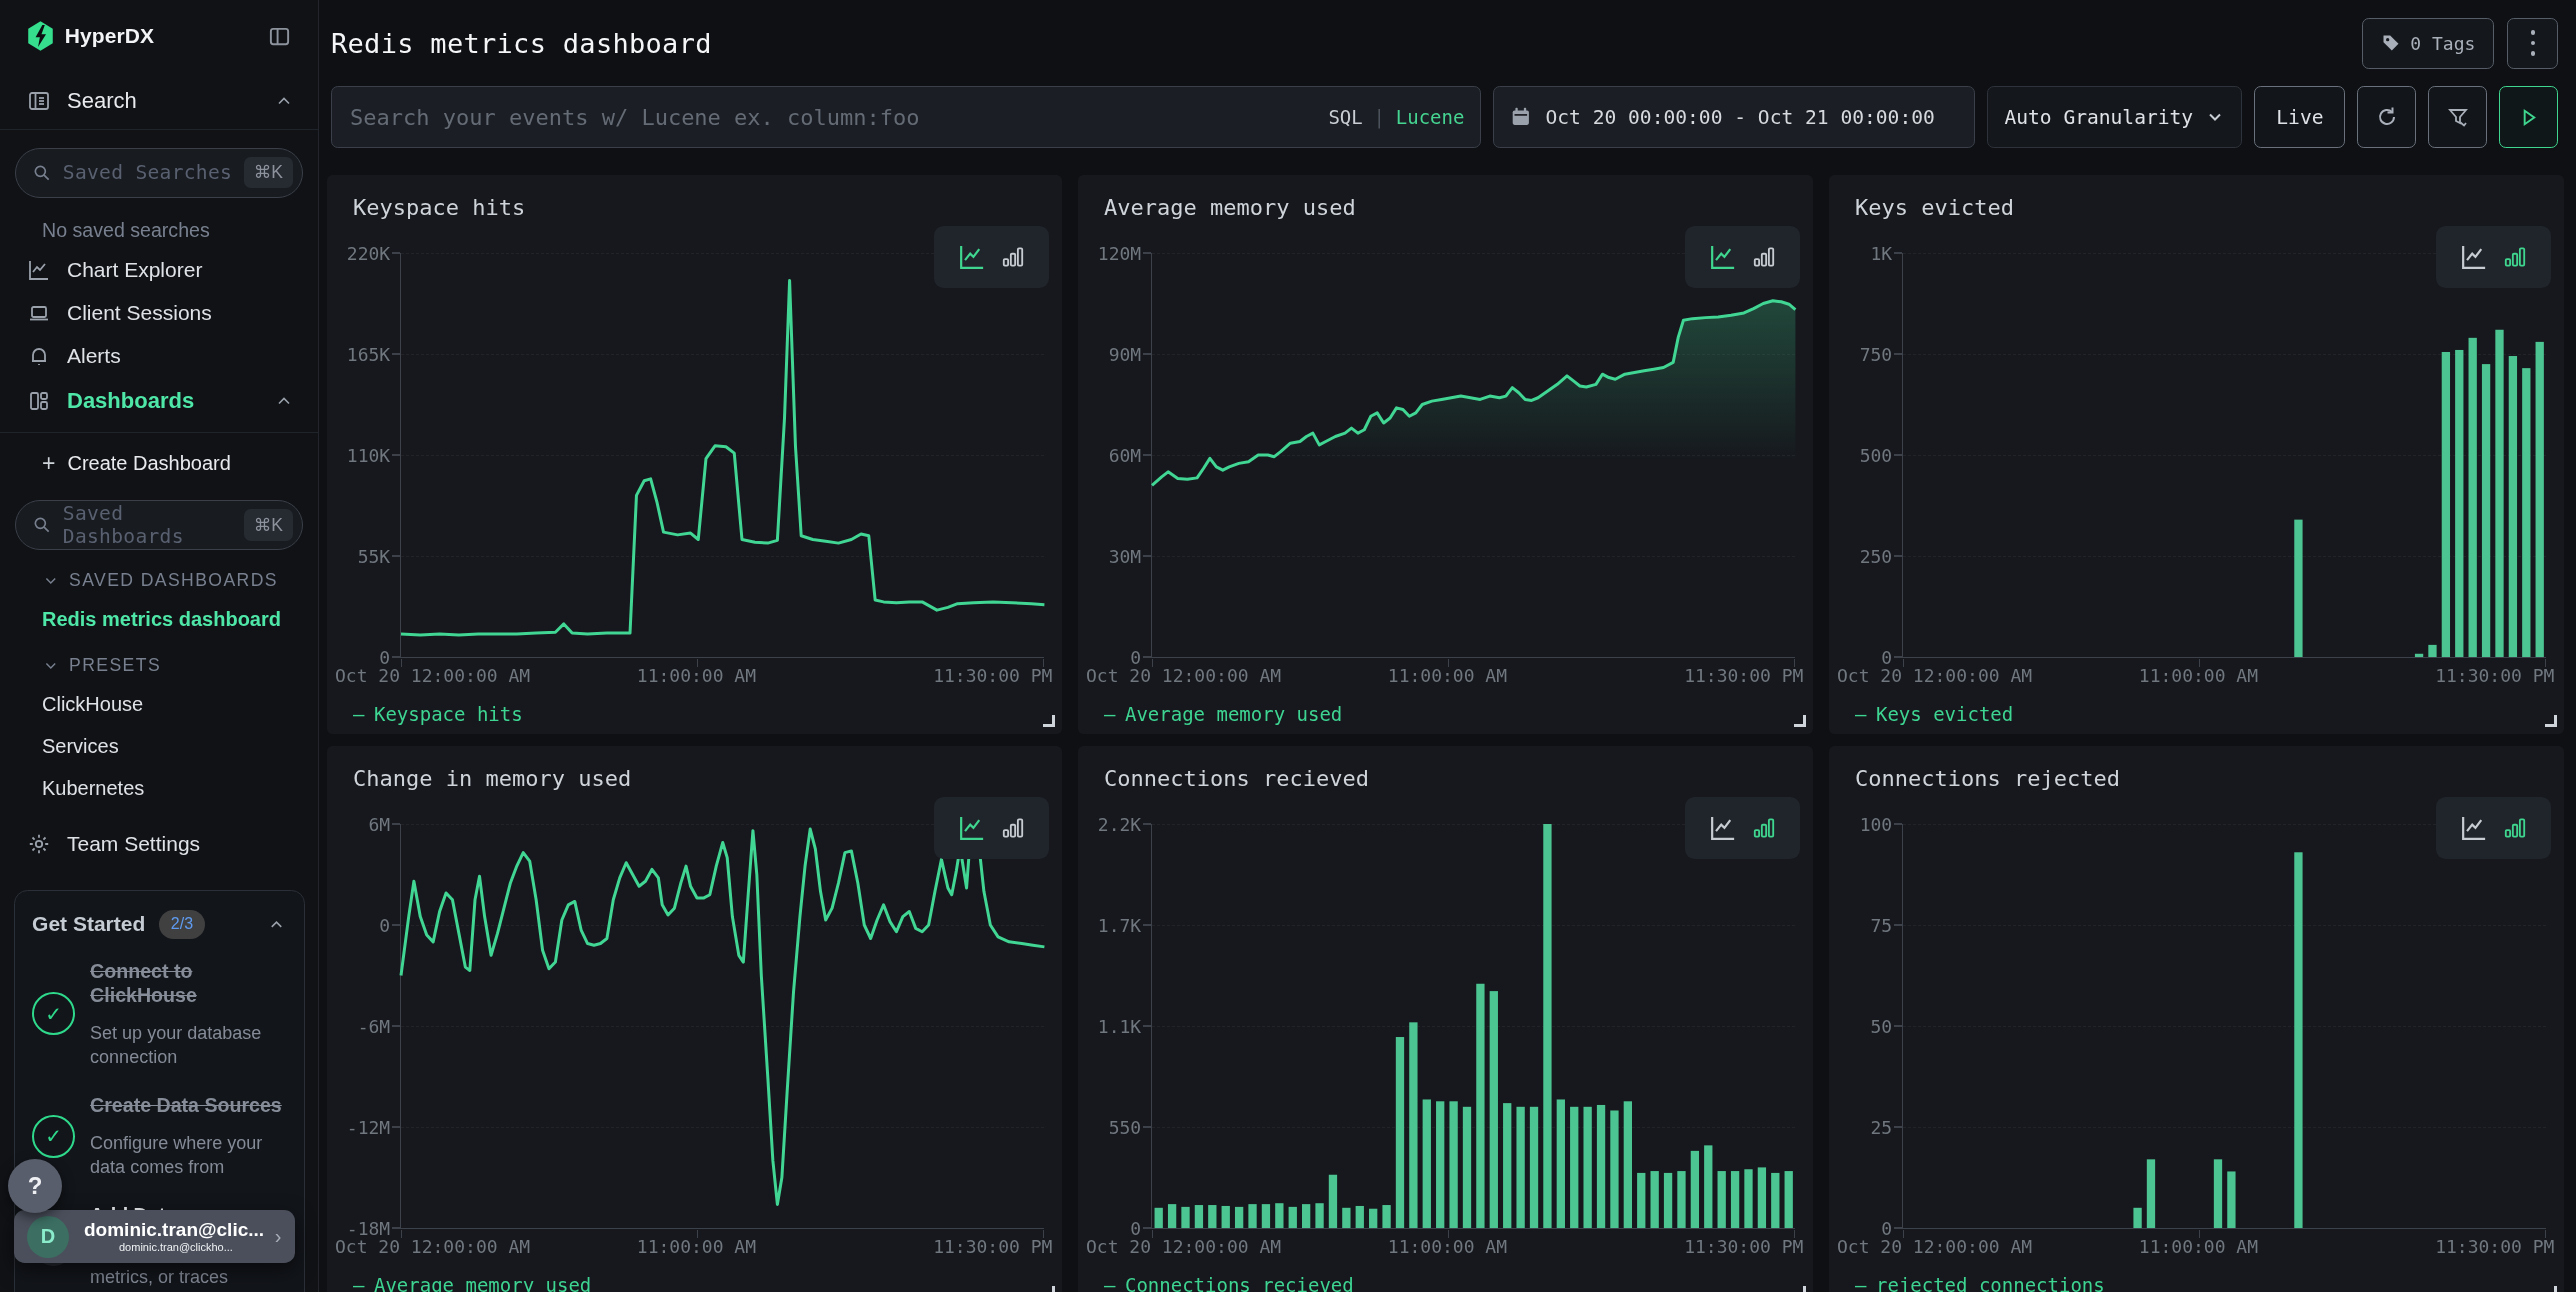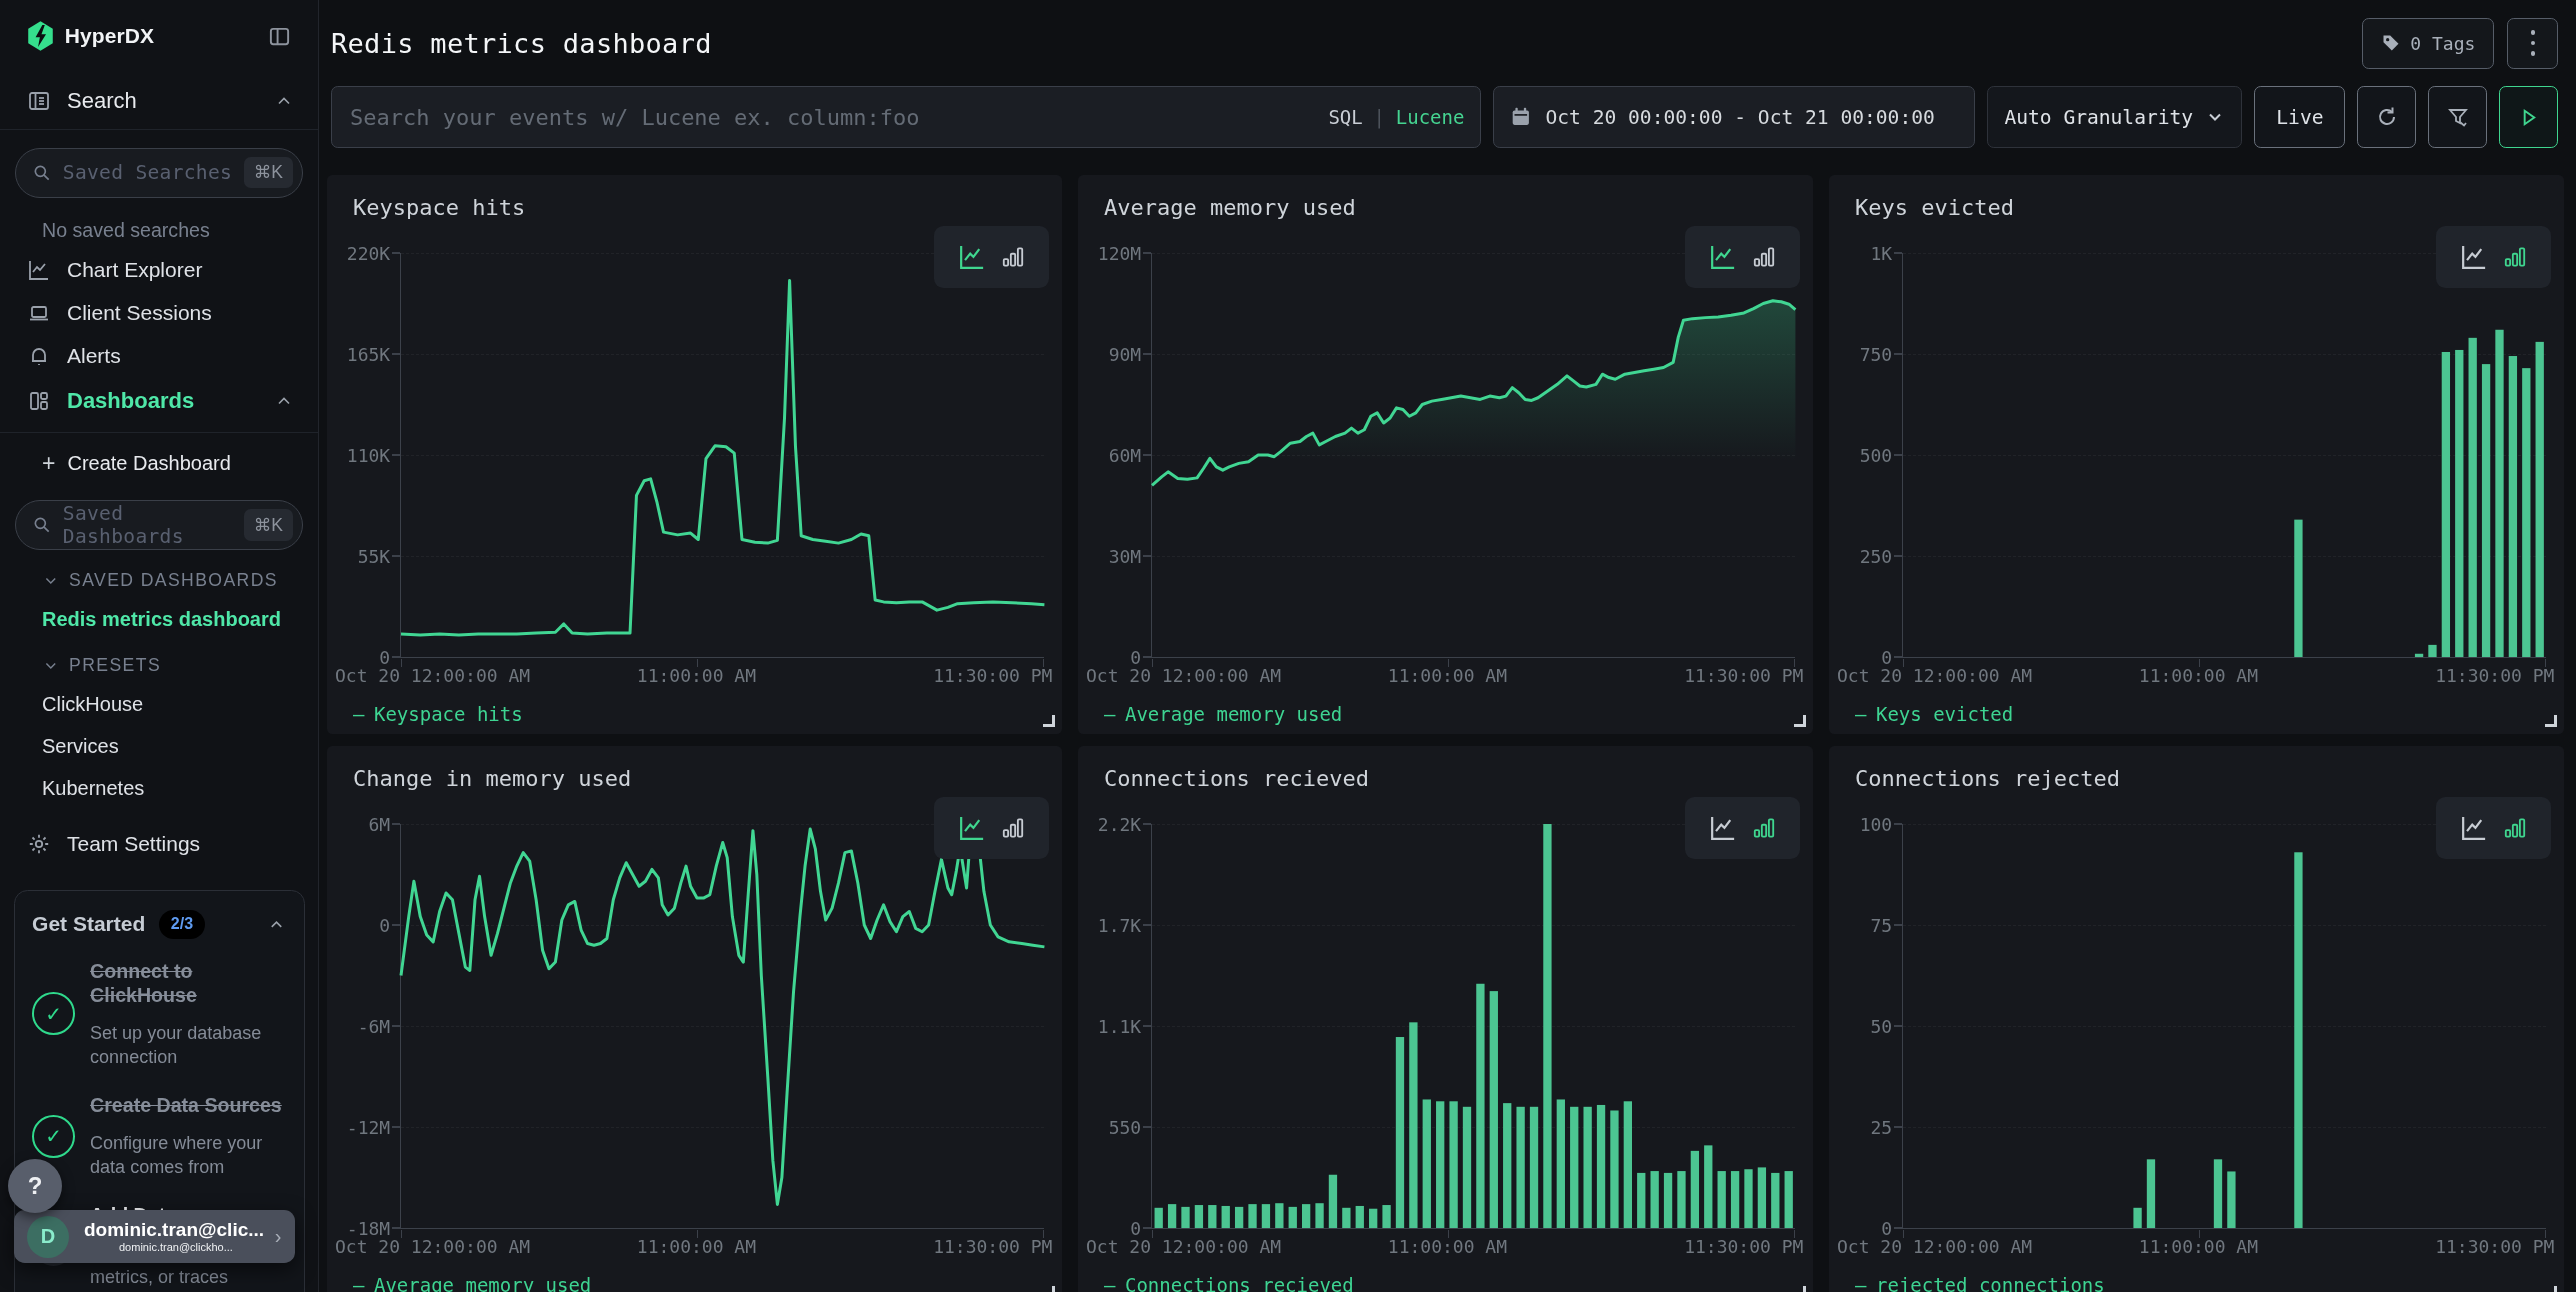--- a/index.html
+++ b/index.html
@@ -31,21 +31,21 @@
   .divider{border-bottom:1.4px solid #1f232a;margin:6.8px 0 4px 0;}
   .sub-item{font-size:20px;color:#dfe2e7;padding:9.5px 0 9.5px 42px;cursor:pointer;}
   .sub-item.active{color:#4fe7a8;font-weight:bold;}
   .group-cap{display:flex;align-items:center;gap:9.5px;font-size:17.6px;color:#78808f;letter-spacing:1.4px;padding:15px 0 6.8px 42px;cursor:pointer;}
   .create-row{display:flex;align-items:center;gap:12px;font-size:20px;color:#e8eaee;padding:13.5px 0 5.4px 42px;cursor:pointer;}
   .team-row{display:flex;align-items:center;gap:16px;font-size:21px;color:#dfe2e7;padding:23px 0 6.8px 27px;cursor:pointer;}
 
   .gs-card{margin:27px 13.5px 0 13.5px;border:1.4px solid #2b2f37;border-radius:13.5px;background:#12151a;padding:19px 17.6px 13.5px 17.6px;box-sizing:border-box;}
   .gs-head{display:flex;align-items:center;margin-bottom:20px;}
   .gs-title{font-size:21px;font-weight:bold;color:#c6ccd4;}
-  .gs-badge{margin-left:13.5px;background:#000000;color:#5f9bf0;font-weight:bold;font-size:16px;border-radius:15px;padding:5.4px 12px;}
+  .gs-badge{margin-left:13.5px;background:#404040;color:#5f9bf0;font-weight:normal;font-size:16px;border-radius:15px;padding:5.4px 12px;}
   .gs-head .chev{margin-left:auto;}
   .gs-step{display:flex;gap:15px;margin-bottom:24px;}
   .gs-ic{flex:0 0 43px;display:flex;align-items:center;justify-content:center;}
   .check-circle{width:39px;height:39px;border:2px solid #2fd98c;border-radius:50%;color:#2fd98c;
     display:flex;align-items:center;justify-content:center;font-size:20px;}
   .num-circle{width:39px;height:39px;background:#262a32;border-radius:50%;color:#9aa1ab;font-weight:bold;
     display:flex;align-items:center;justify-content:center;font-size:19px;}
   .gs-tx{flex:1;}
   .gs-step-title{font-size:19.6px;font-weight:bold;color:#868d99;line-height:1.25;}
   .gs-step.done .gs-step-title{text-decoration:line-through;}

